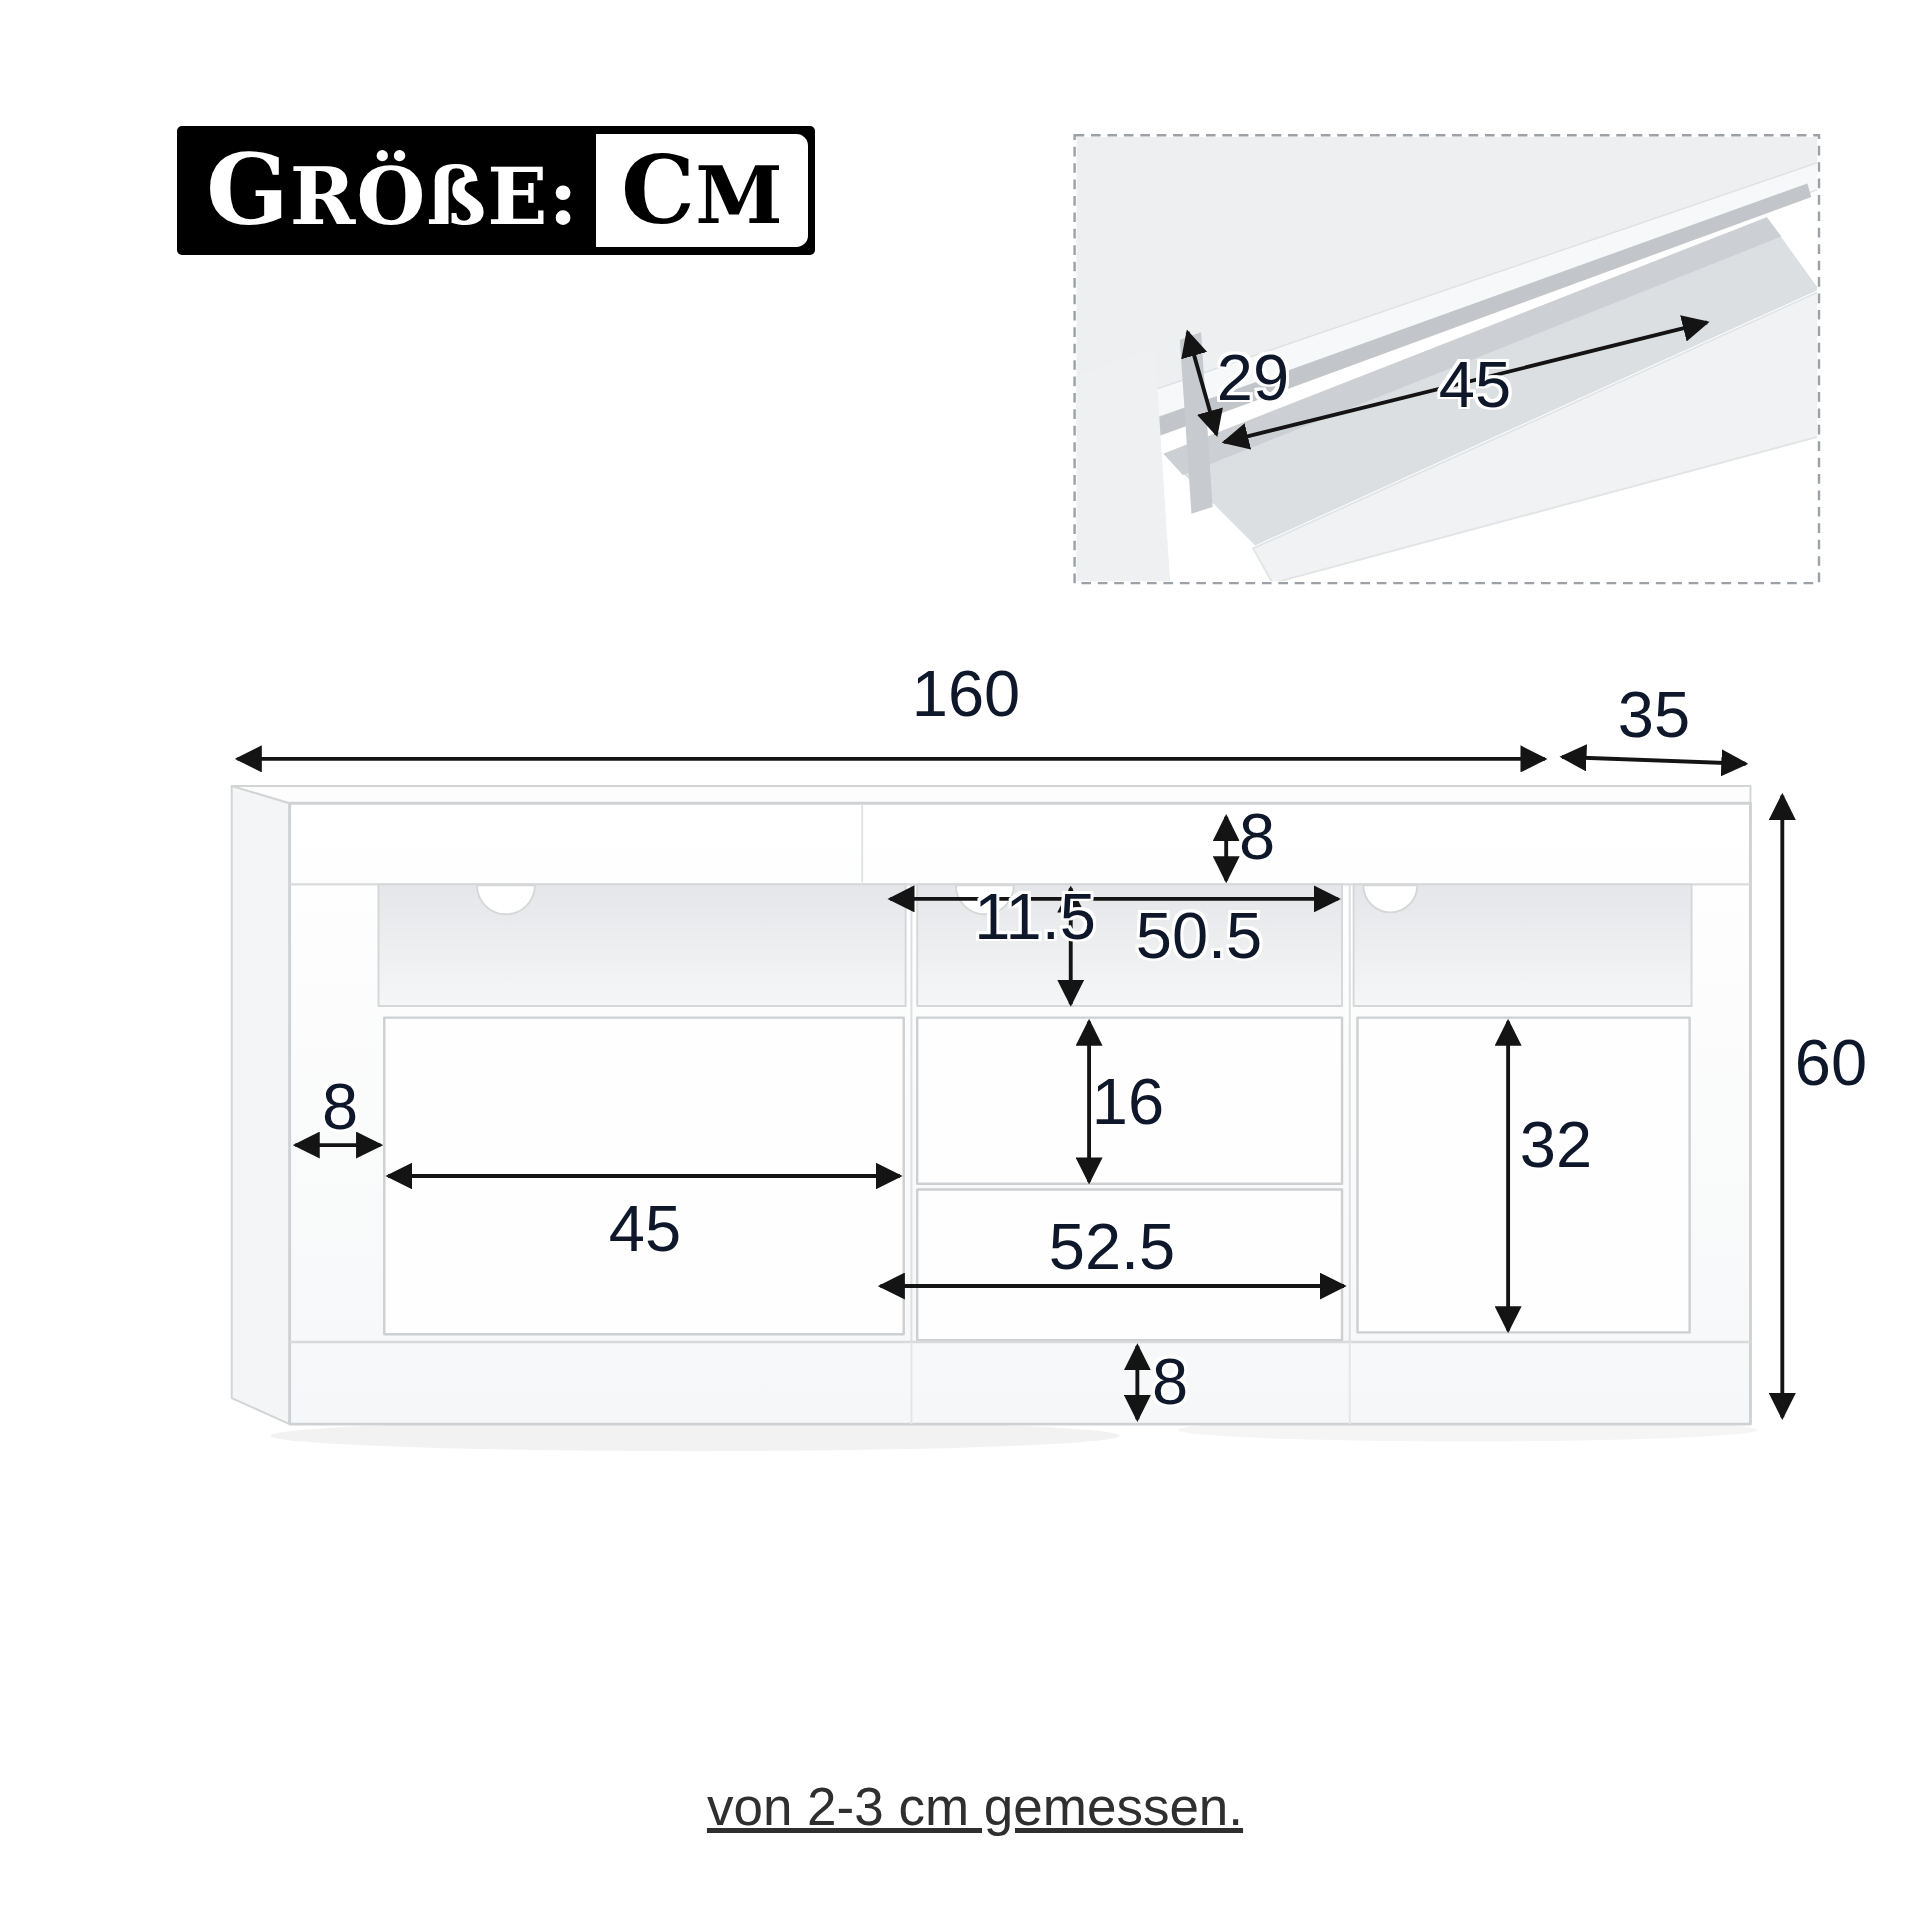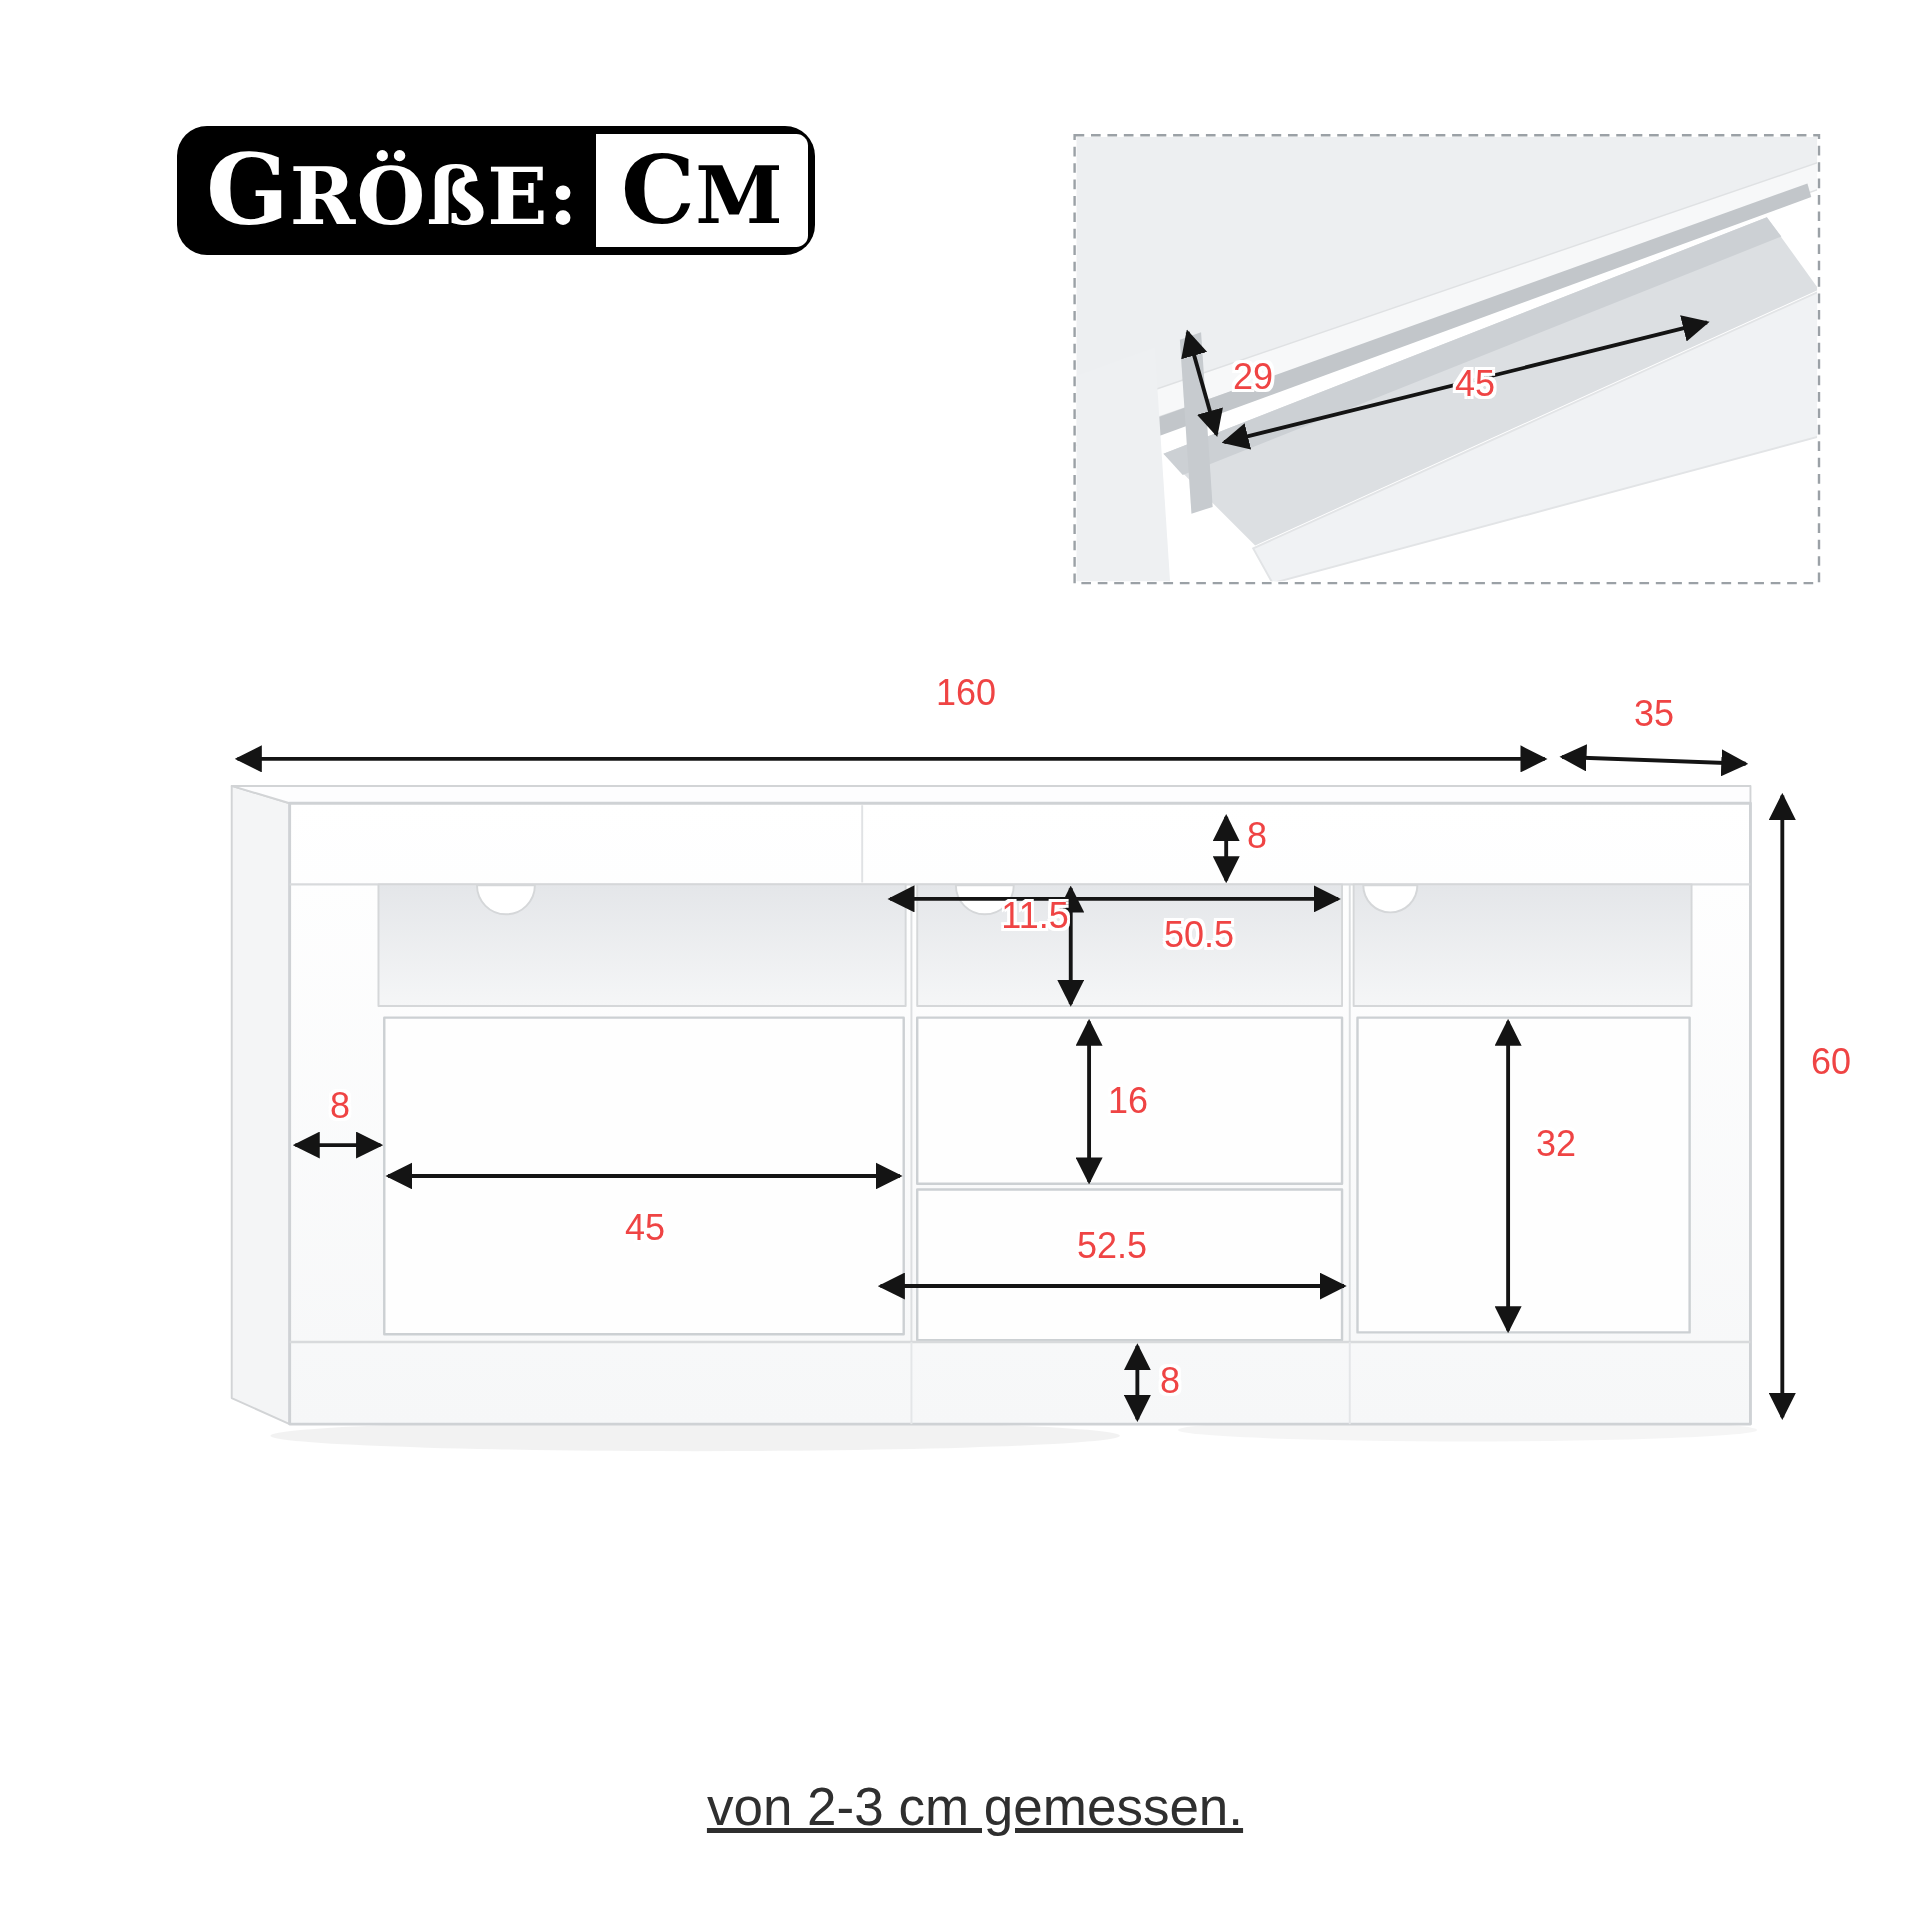--- a/index.html
+++ b/index.html
@@ -1,30 +1,30 @@
 <!DOCTYPE html>
 <html><head>
 <meta charset="utf-8">
 <style>
   html,body{margin:0;padding:0;background:#ffffff;}
   #page{position:relative;width:1931px;height:1931px;background:#ffffff;overflow:hidden;
         font-family:"Liberation Sans",sans-serif;}
   svg{position:absolute;left:0;top:0;z-index:1;}
   
   #badge{position:absolute;left:177px;top:126px;height:129px;display:inline-flex;align-items:stretch;
-         background:#000;border-radius:30px;z-index:3;}
+         background:#000;border-radius:5px;z-index:3;}
   #badge .lbl{color:#fff;font-family:"DejaVu Serif","Liberation Serif",serif;font-weight:bold;
               font-size:79px;line-height:129px;padding:0 17.4px 0 29px;letter-spacing:1px;white-space:nowrap;}
   #badge .lbl::first-letter{font-size:97px;}
   #badge .unit{background:#fff;color:#000000;font-family:"DejaVu Serif","Liberation Serif",serif;font-weight:bold;
                font-size:79px;line-height:114px;margin:7.7px 7.7px 7.7px 0;padding:0 25px;border-radius:0 11.6px 11.6px 0;
                white-space:nowrap;}
   #badge .unit::first-letter{font-size:93px;}
   
-  .dim{position:absolute;transform:translate(-50%,-50%);font-size:36px;color:#ef4444;z-index:2;white-space:nowrap;
+  .dim{position:absolute;transform:translate(-50%,-50%);font-size:65px;color:#0f172a;z-index:2;white-space:nowrap;
        text-shadow:-2.9px -2.9px 0 #fff,2.9px -2.9px 0 #fff,-2.9px 2.9px 0 #fff,2.9px 2.9px 0 #fff,
                    -2.9px 0 0 #fff,2.9px 0 0 #fff,0 -2.9px 0 #fff,0 2.9px 0 #fff;}
   
   .note{position:absolute;left:975px;transform:translateX(-50%);font-size:53px;color:#2f2f2f;
         z-index:2;white-space:nowrap;}
 </style>
 </head>
 <body>
 
 <div id="page">

